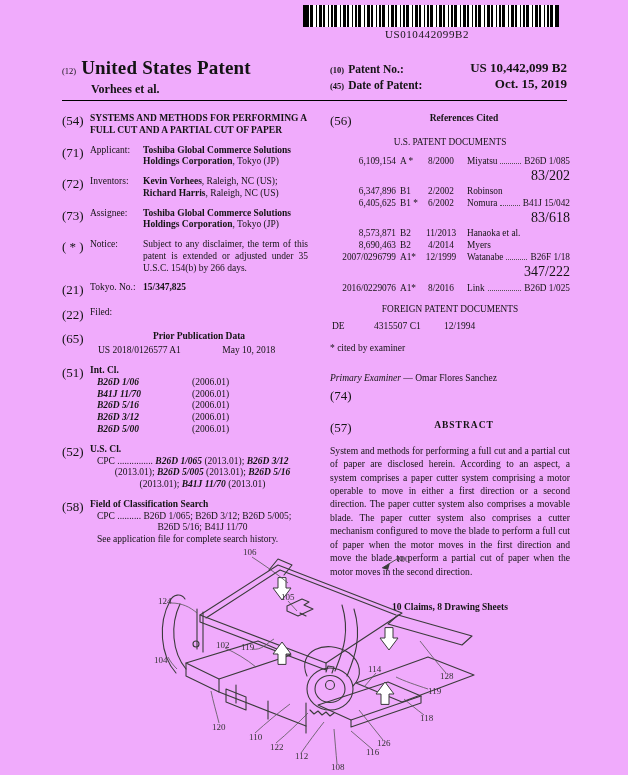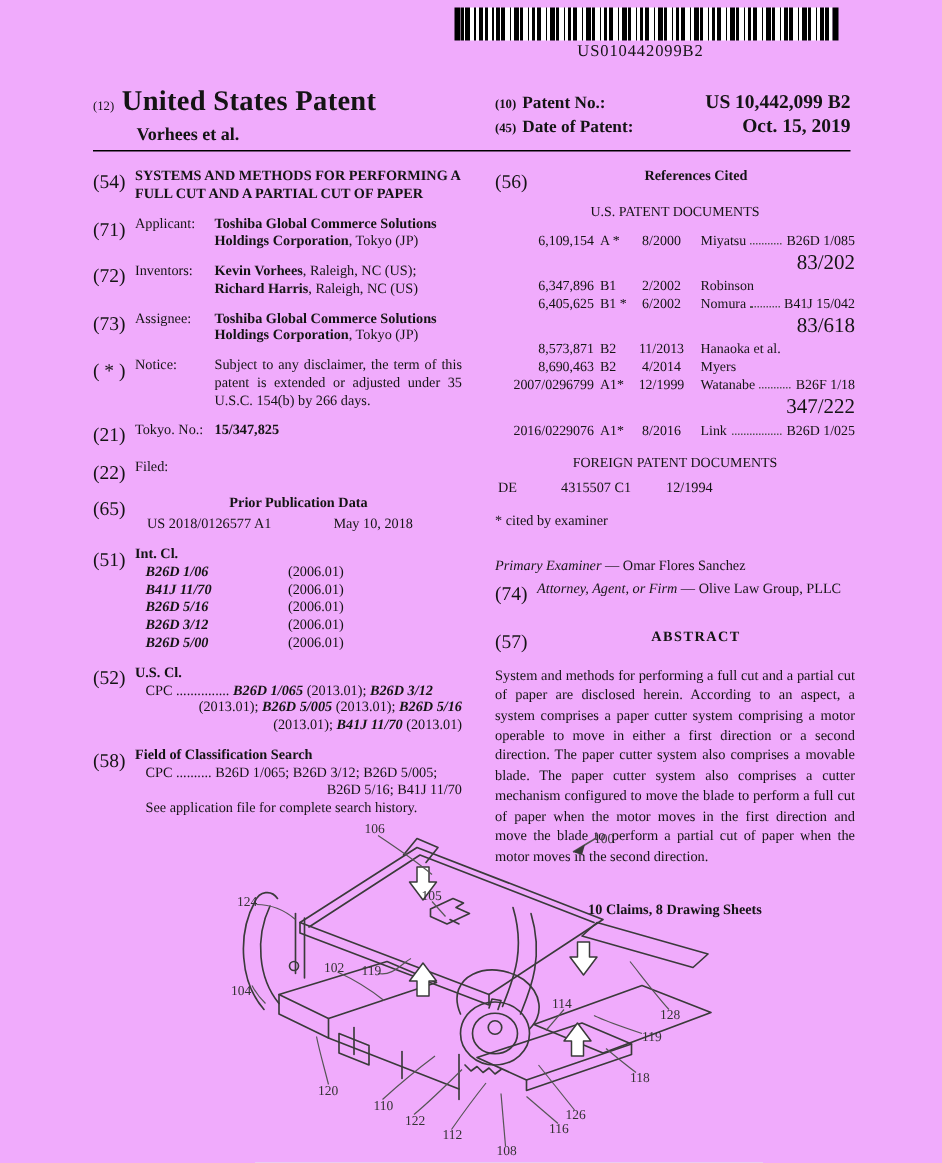--- a/index.html
+++ b/index.html
@@ -30,21 +30,21 @@
   .col-right{position:absolute;left:330px;top:113px;width:240px}
   .sec{display:grid;grid-template-columns:28px 1fr;margin-bottom:8px}
   .secnum{font-size:13px}
   .b{font-weight:bold}
   .lab-val{display:grid;grid-template-columns:53px 1fr}
   .rs-b{font-weight:bold}
   .rs-bi{font-weight:bold;font-style:italic}
   .rs-i{font-style:italic}
   .just{text-align:justify}
   .center{text-align:center}
-  .right{text-align:right}
+  .right{text-align:center}
   .pubrow{margin:3px 0 0 8px}
   .pubrow .pdate{margin-left:39px}
   .iclrow{display:grid;grid-template-columns:95px 1fr;margin-left:7px}
   .cpc-lines{margin-left:7px}
   .heading-caps{text-align:center;font-size:9.3px;margin:7px 0 6px}
   .refrow{display:flex;align-items:baseline;font-size:9.3px;line-height:1.3}
   .rnum{width:66px;text-align:right;flex:none}
   .rkind{width:22px;margin-left:4px;flex:none}
   .rdate{width:38px;text-align:center;margin-right:7px;flex:none}
   .rrest{flex:1;display:flex;align-items:baseline;min-width:0}
@@ -298,24 +298,20 @@
 
     <div class="cited">* cited by examiner</div>
 
     <div class="examiner">
       <span class="rs-i">Primary Examiner</span>
       <span>— Omar Flores Sanchez</span>
     </div>
 
     <div class="attorney">
       <span class="secnum">(74)</span>
-      <span>
-        <span class="rs-i">Attorney, Agent, or Firm</span>
-        <span>— Olive Law Group, PLLC</span>
-      </span>
     </div>
 
     <div class="sec abs-sec">
       <span class="secnum">(57)</span>
       <span class="center b" style="letter-spacing:1px">ABSTRACT</span>
     </div>
 
     <div class="abs-text">System and methods for performing a full cut and a partial cut of paper are disclosed herein. According to an aspect, a system comprises a paper cutter system comprising a motor operable to move in either a first direction or a second direction. The paper cutter system also comprises a movable blade. The paper cutter system also comprises a cutter mechanism configured to move the blade to perform a full cut of paper when the motor moves in the first direction and move the blade to perform a partial cut of paper when the motor moves in the second direction.</div>
 
     <div class="claims">10 Claims, 8 Drawing Sheets</div>

